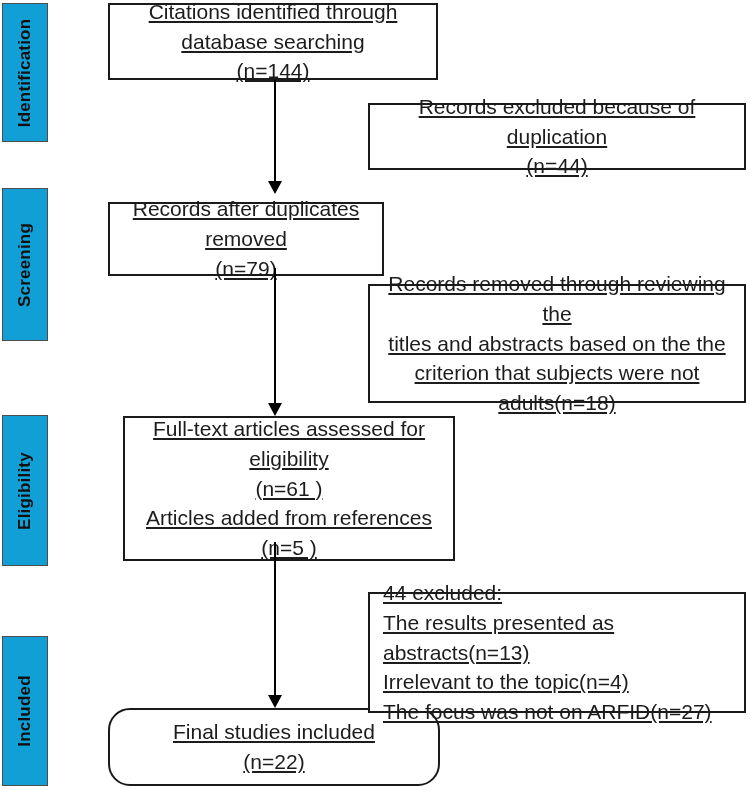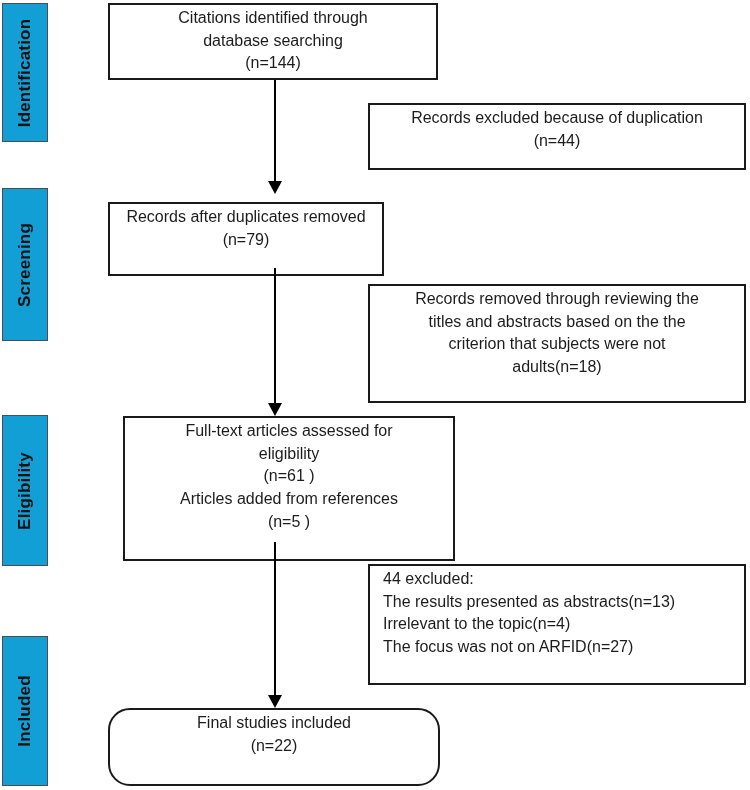--- a/index.html
+++ b/index.html
@@ -44,45 +44,46 @@
   .stage-screening      { top: 188px; height: 153px; }
   .stage-eligibility    { top: 415px; height: 151px; }
   .stage-included       { top: 636px; height: 150px; }
 
   
   .box {
     position: absolute;
     background: var(--bg);
     border: 2px solid var(--box-border);
     display: flex;
-    align-items: flex-start;
+    align-items: center;
     justify-content: center;
-    font-size: 16px;
+    font-size: 21px;
     line-height: 1.42;
+    text-decoration: underline;
   }
   .box .box-text {
     white-space: pre-line;
     text-align: center;
     width: 100%;
     padding: 2px 6px;
   }
   .box.align-left .box-text {
     text-align: left;
     padding-left: 13px;
     padding-right: 6px;
   }
 
   .box-citations        { left: 108px; top: 3px;   width: 330px; height: 77px; }
   .box-after-duplicates { left: 108px; top: 202px; width: 276px; height: 74px; }
   .box-fulltext         { left: 123px; top: 416px; width: 332px; height: 145px; }
   .box-final            { left: 108px; top: 708px; width: 332px; height: 78px; border-radius: 22px; }
 
   .box-excluded-duplication { left: 368px; top: 103px; width: 378px; height: 67px; }
   .box-removed-title        { left: 368px; top: 284px; width: 378px; height: 119px; }
-  .box-excluded-fulltext    { left: 368px; top: 564px; width: 378px; height: 121px; }
+  .box-excluded-fulltext    { left: 368px; top: 592px; width: 378px; height: 121px; }
 
   
   .arrow {
     position: absolute;
     left: 267px;
     width: 16px;
   }
   .arrow::before {
     content: "";
     position: absolute;

